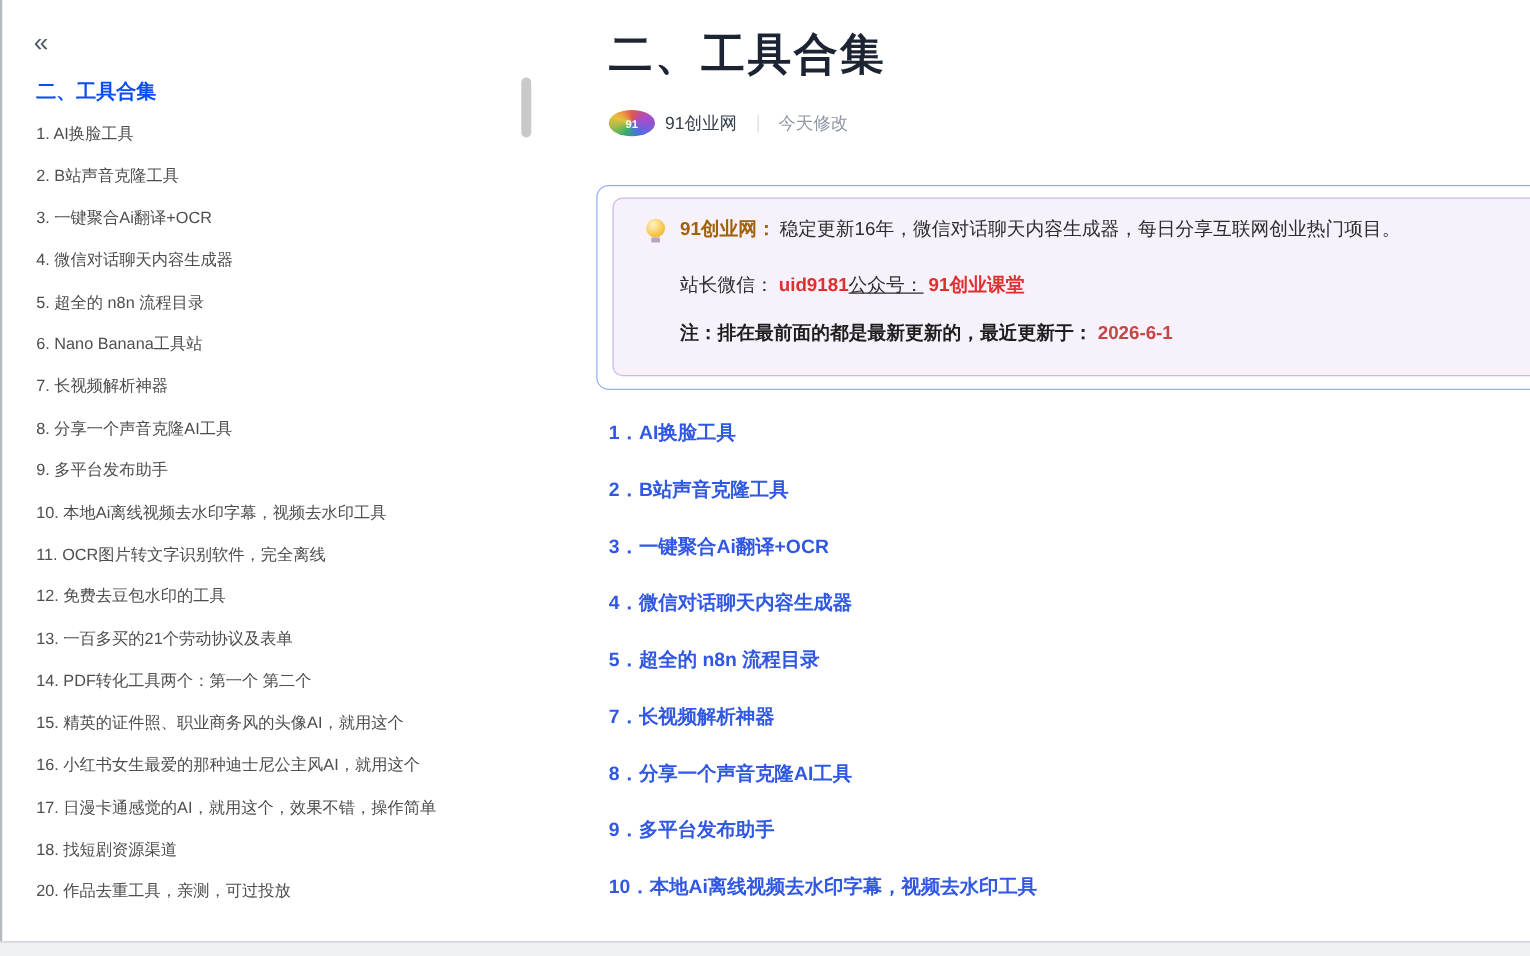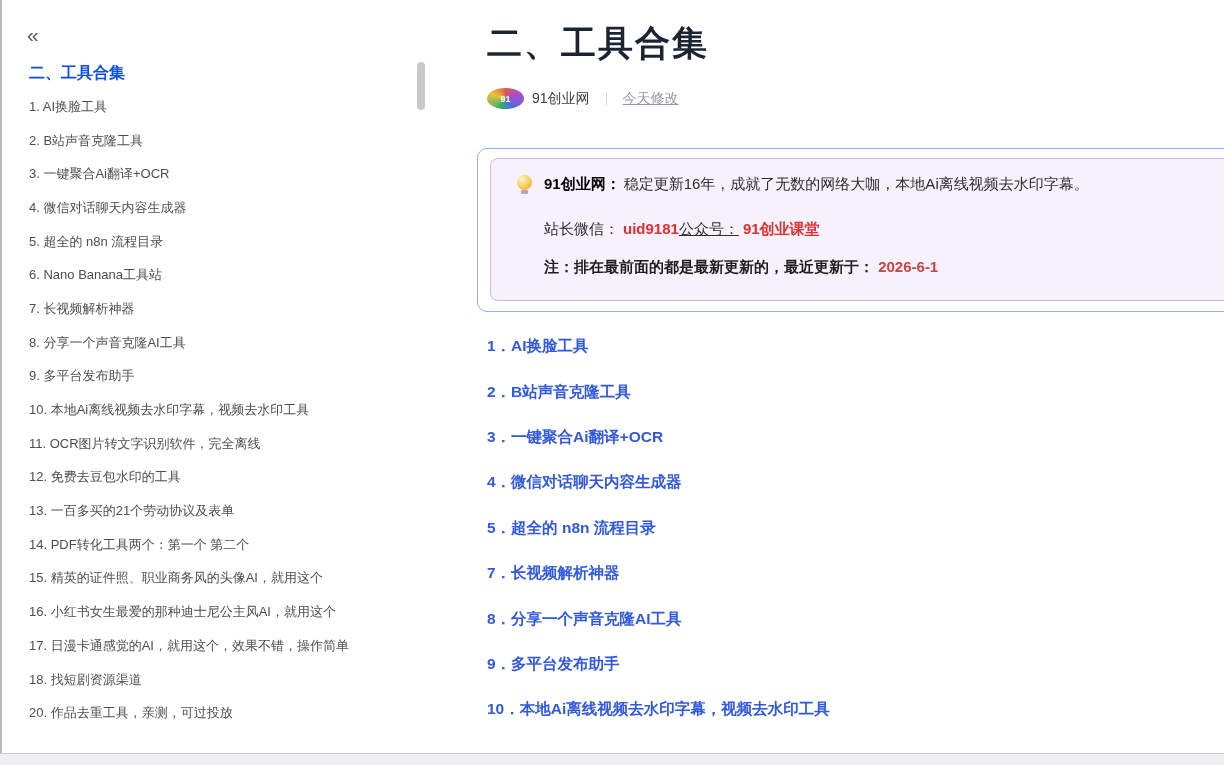--- a/index.html
+++ b/index.html
@@ -24,35 +24,35 @@
 
   
   .content{position:absolute;left:485px;top:0;width:760px;height:100%;}
   .content h1{position:absolute;left:2px;top:20px;font-size:35px;font-weight:800;color:var(--text_dark);letter-spacing:2px;white-space:nowrap;}
   .meta{position:absolute;left:2px;top:88px;display:flex;align-items:center;font-size:14px;}
   .avatar{width:37px;height:21px;border-radius:50%;margin-right:8px;
     background:conic-gradient(#e2574c,#a84ccc,#4c6fe2,#35b06a,#e8c23a,#e2574c);
     display:flex;align-items:center;justify-content:center;color:#fff;font-size:9px;font-weight:700;}
   .aname{color:#38404e;}
   .vdiv{width:1px;height:14px;background:#dcdcdc;margin:0 16px;}
-  .mod{color:var(--muted);text-decoration:underline;}
+  .mod{color:var(--muted);}
 
   .sel-frame{position:absolute;left:-8px;top:148px;width:805px;height:164px;
     border:1.5px solid var(--frame_border);border-radius:10px;}
   .notice{position:absolute;left:12px;top:9px;width:780px;height:143px;
     background:var(--notice_bg);border:1px solid var(--notice_border);border-radius:8px;
     padding:14px 20px 0 26px;font-size:15px;color:#2d2d2d;}
   .nline{line-height:21px;white-space:nowrap;}
   .n1{display:flex;align-items:flex-start;margin-bottom:24px;}
   .n2{margin-left:27px;margin-bottom:17px;}
   .n3{margin-left:27px;font-weight:700;color:#1e1e1e;}
   .bulb{width:15px;height:15px;flex:0 0 15px;margin:2px 12px 0 0;border-radius:50%;position:relative;
     background:radial-gradient(circle at 35% 30%,#fff3c4,#f5bd38 70%);}
   .bulb::after{content:"";position:absolute;left:4px;bottom:-4px;width:7px;height:4px;background:#b3a6bd;border-radius:1px;}
-  .nb{font-weight:700;color:#000000;margin-right:3px;}
+  .nb{font-weight:700;color:#a16207;margin-right:3px;}
   .red{color:var(--red);font-weight:700;}
   .red2{color:var(--date_red);font-weight:700;}
   .sp{text-decoration:underline;}
   .n2 .red{margin-left:4px;}
 
   .links{position:absolute;left:2px;top:324px;list-style:none;}
   .links li{height:45.4px;display:flex;align-items:center;font-size:15.5px;font-weight:700;
     color:var(--link_blue);white-space:nowrap;cursor:pointer;}
 
   .bottom-bar{position:absolute;left:0;right:0;bottom:0;height:12px;background:#eef0f1;
@@ -100,21 +100,21 @@
       </span>
       <span class="aname">91创业网</span>
       <span class="vdiv"></span>
       <span class="mod">今天修改</span>
     </div>
 
     <div class="sel-frame">
       <div class="notice">
         <div class="nline n1">
           <span class="bulb"></span>
-          <span><b class="nb">91创业网：</b><span>稳定更新16年，成就了无数的网络大咖，本地Ai离线视频去水印字幕。</span></span>
+          <span><b class="nb">91创业网：</b><span>稳定更新16年，微信对话聊天内容生成器，每日分享互联网创业热门项目。</span></span>
         </div>
         <div class="nline n2">
           <span>站长微信：</span><b class="red">uid9181</b><span class="sp">公众号：</span><b class="red">91创业课堂</b>
         </div>
         <div class="nline n3">
           <span>注：排在最前面的都是最新更新的，最近更新于：</span> <span class="red2">2026-6-1</span>
         </div>
       </div>
     </div>
 

